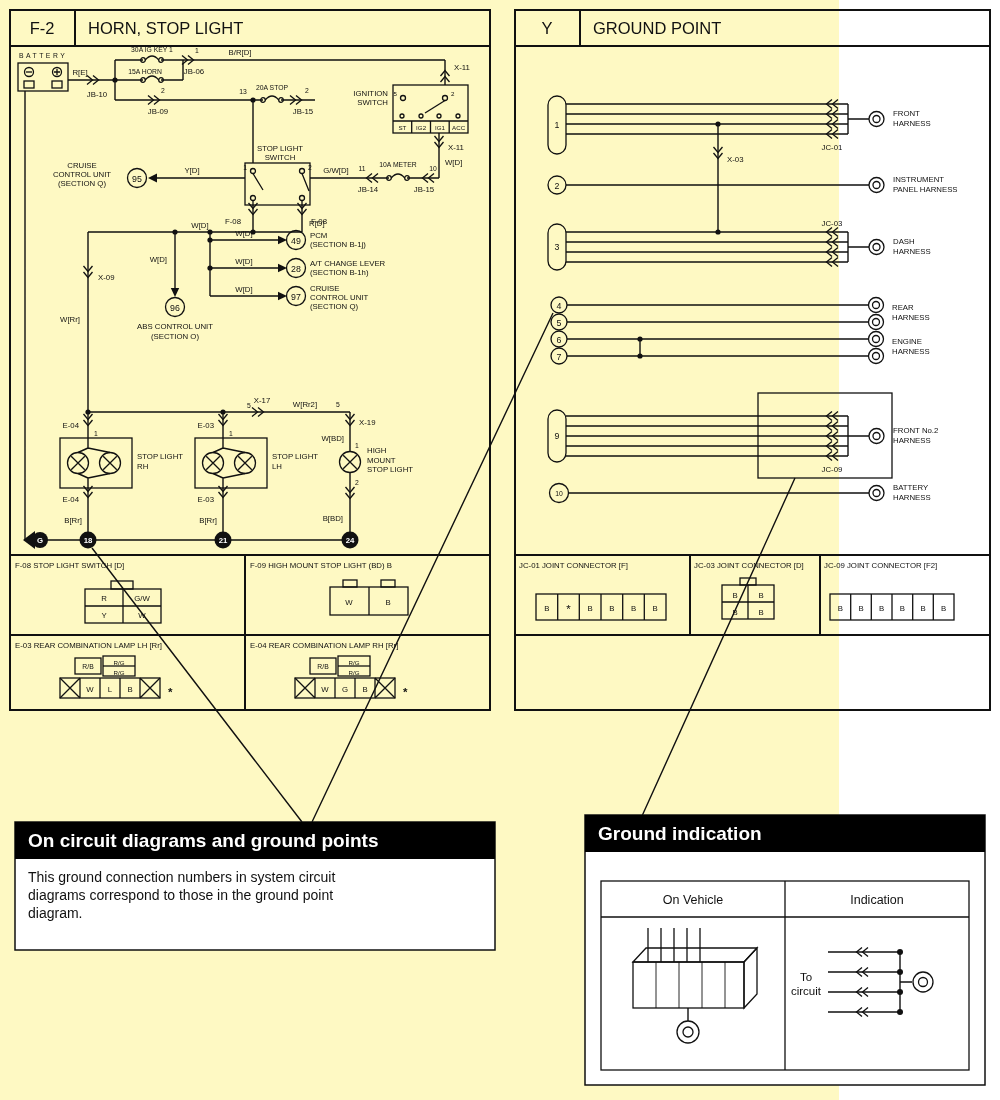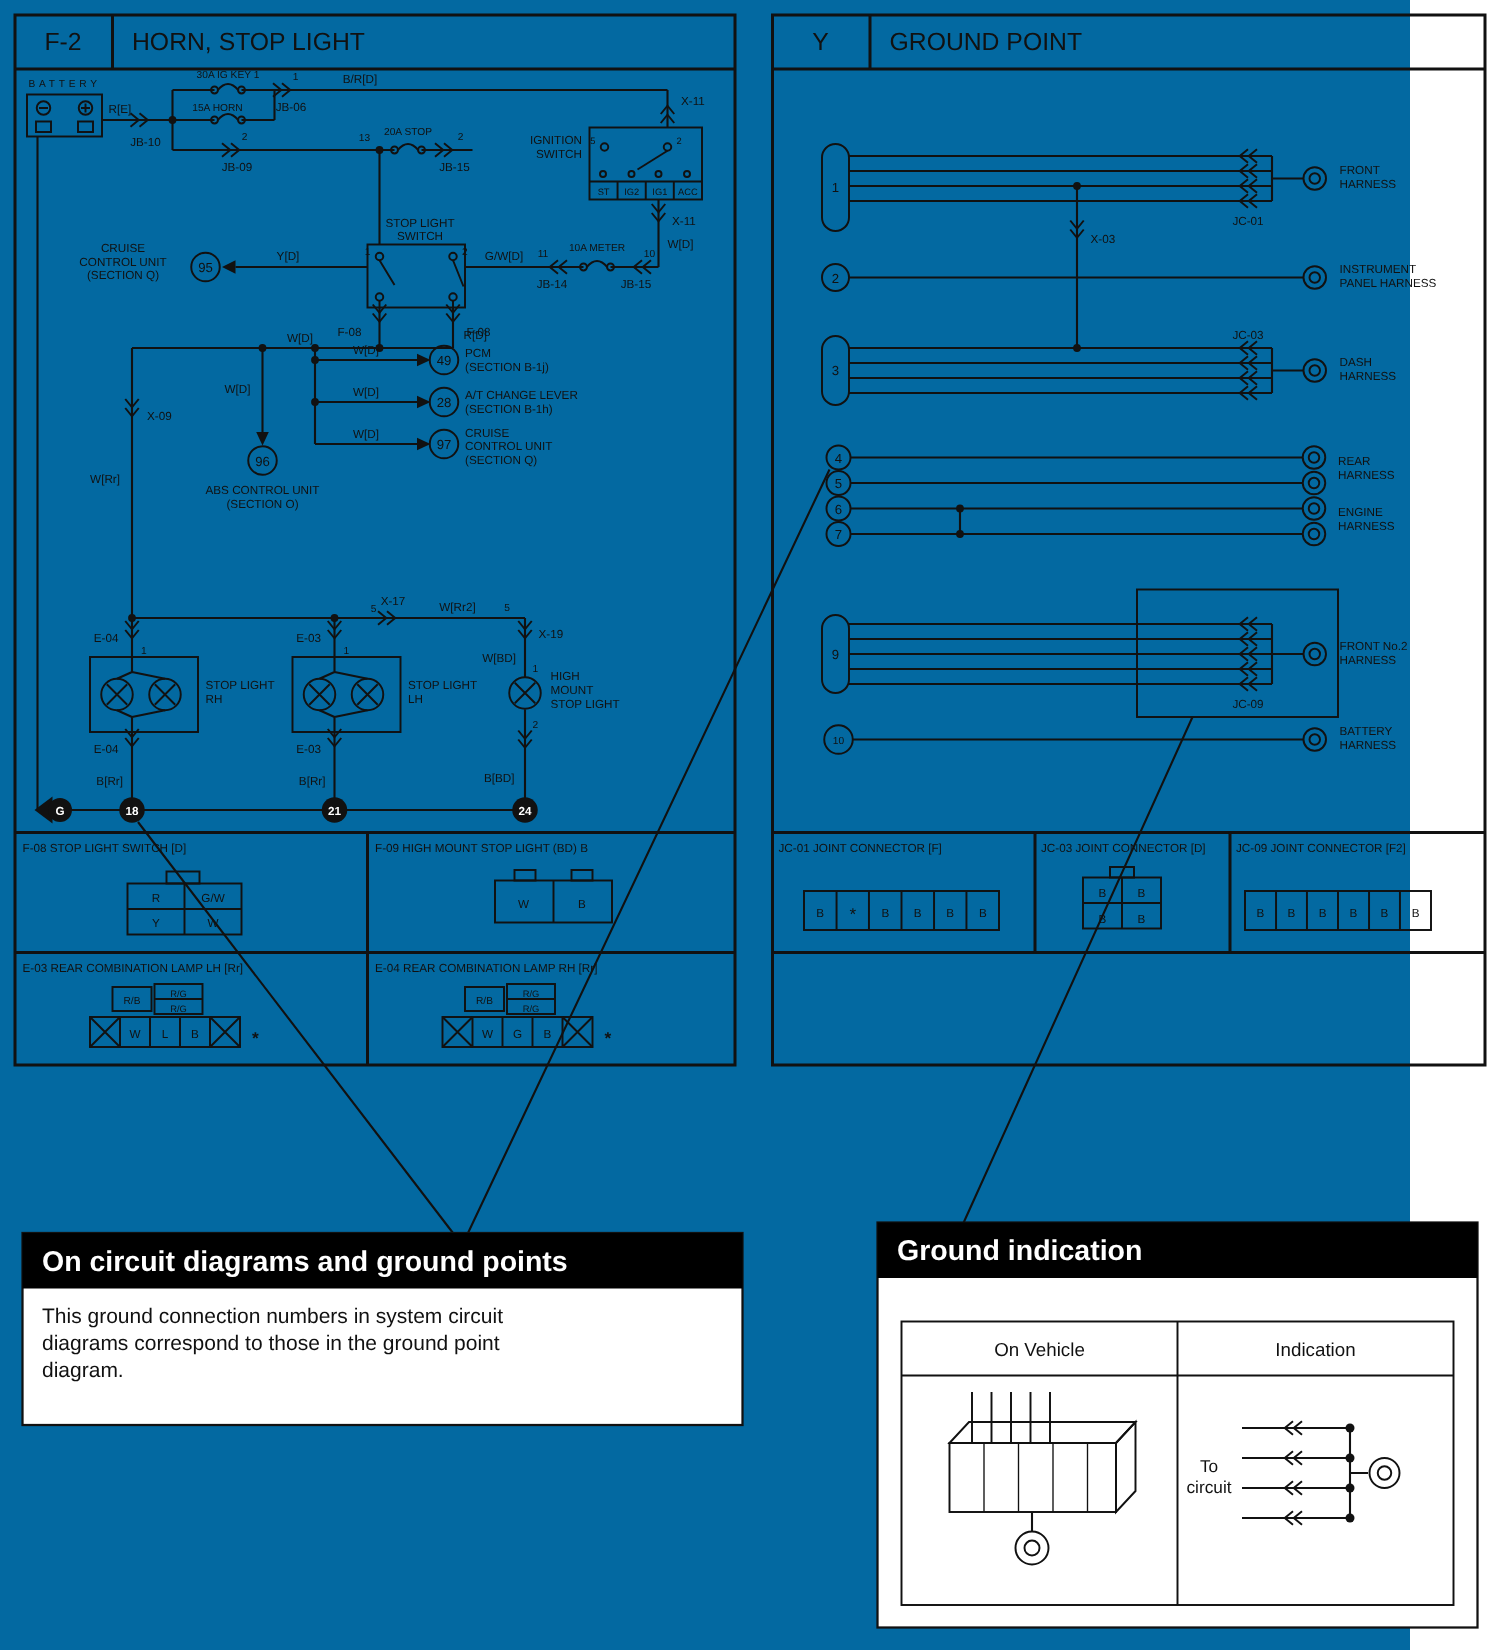--- a/index.html
+++ b/index.html
@@ -1,16 +1,16 @@
 <!DOCTYPE html>
 <html><head>
 <meta charset="utf-8">
 <style>
   html,body{margin:0;padding:0;background:#fff}
-  .page{position:relative;width:940px;height:1100px;background:#0369a1;font-family:"Liberation Sans",sans-serif}
+  .page{position:relative;width:839px;height:1100px;background:#fef9c3;font-family:"Liberation Sans",sans-serif}
   svg{display:block}
   svg text{font-family:"Liberation Sans",sans-serif;fill:#111}
   .frame{stroke:#111;stroke-width:2;fill:none}
   .wire{stroke:#111;stroke-width:1.4;fill:none}
   .thin{stroke:#111;stroke-width:0.9;fill:none}
   .sym{stroke:#111;stroke-width:1.3;fill:none}
   .fill{fill:#111;stroke:none}
   .blk{fill:#000;stroke:none}
   .t5{font-size:6.2px}.t6{font-size:6.8px}.t7{font-size:7.8px}.t8{font-size:8.8px}
   .t11{font-size:11.5px}.t12{font-size:12.5px}.t13{font-size:14px}

